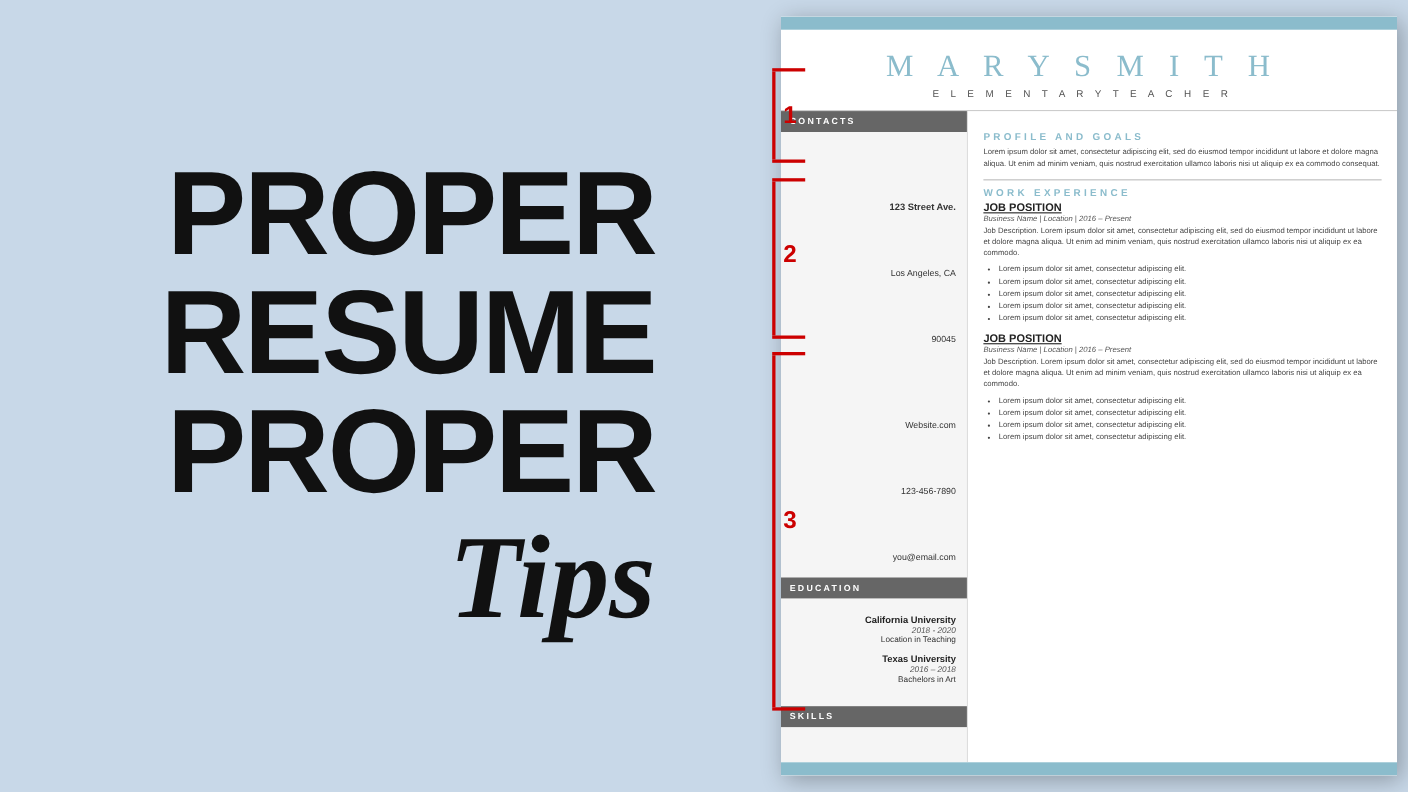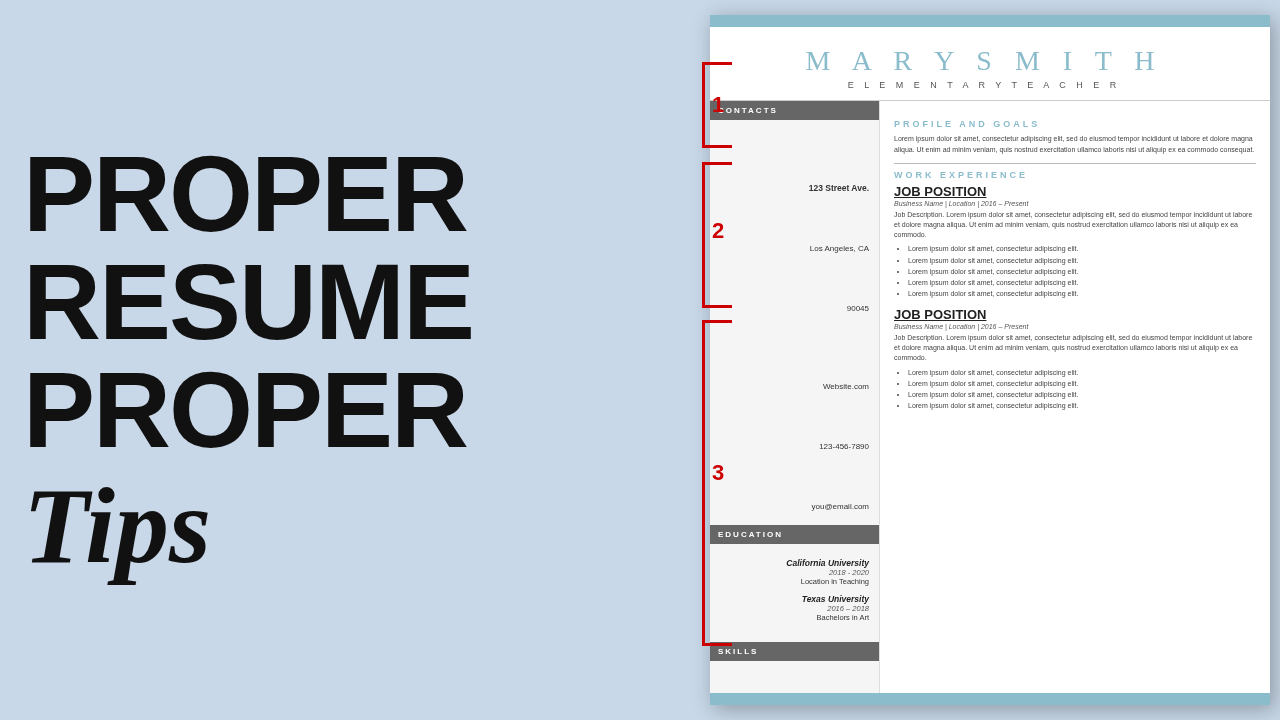--- a/index.html
+++ b/index.html
@@ -11,25 +11,26 @@
       align-items: center;
       justify-content: flex-start;
       font-family: Arial, sans-serif;
       overflow: hidden;
       position: relative;
     }
 
     
     .left-section {
       width: 640px;
-      padding: 40px 23px;
+      padding: 40px 44px;
       display: flex;
       flex-direction: column;
       justify-content: center;
       height: 100%;
+      text-align: right;
     }
     .main-title {
       font-size: 108px;
       font-weight: 900;
       color: #111;
       line-height: 1.0;
       letter-spacing: -2px;
       font-family: Arial Black, Arial, sans-serif;
     }
     .tips-title {
@@ -127,21 +128,20 @@
     }
 
     .sidebar-edu-content {
       padding: 6px 10px 12px 10px;
       text-align: right;
     }
     .sidebar-edu-content .school-name {
       font-weight: 700;
       font-size: 8.5px;
       color: #222;
-      font-style: italic;
     }
     .sidebar-edu-content .school-year {
       font-style: italic;
       font-size: 7.5px;
       color: #555;
     }
     .sidebar-edu-content .school-degree {
       font-size: 7.5px;
       color: #333;
       margin-bottom: 8px;
@@ -182,21 +182,21 @@
 
     .work-exp-heading {
       font-size: 9px;
       letter-spacing: 3px;
       color: #8bbccc;
       font-weight: 700;
       margin-bottom: 4px;
     }
 
     .job-title {
-      font-size: 13px;
+      font-size: 10px;
       font-weight: 700;
       color: #222;
       text-decoration: underline;
       margin-bottom: 1px;
     }
 
     .job-meta {
       font-size: 7px;
       color: #555;
       font-style: italic;

